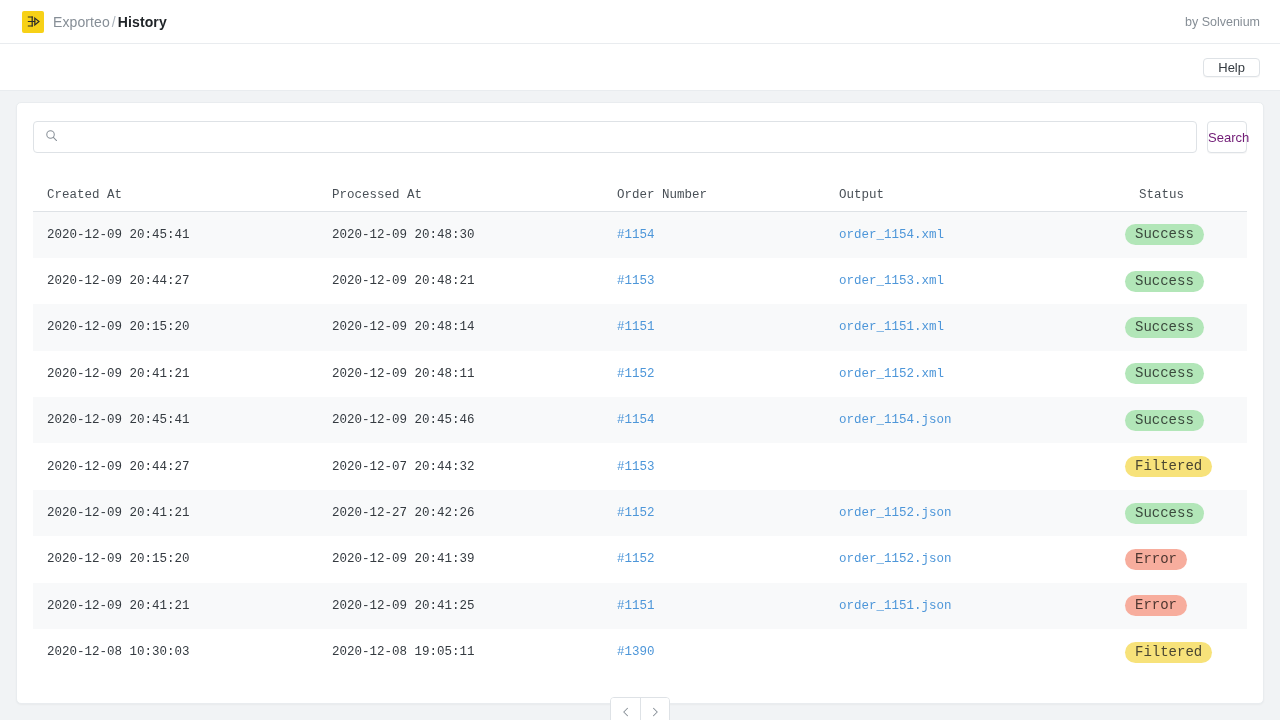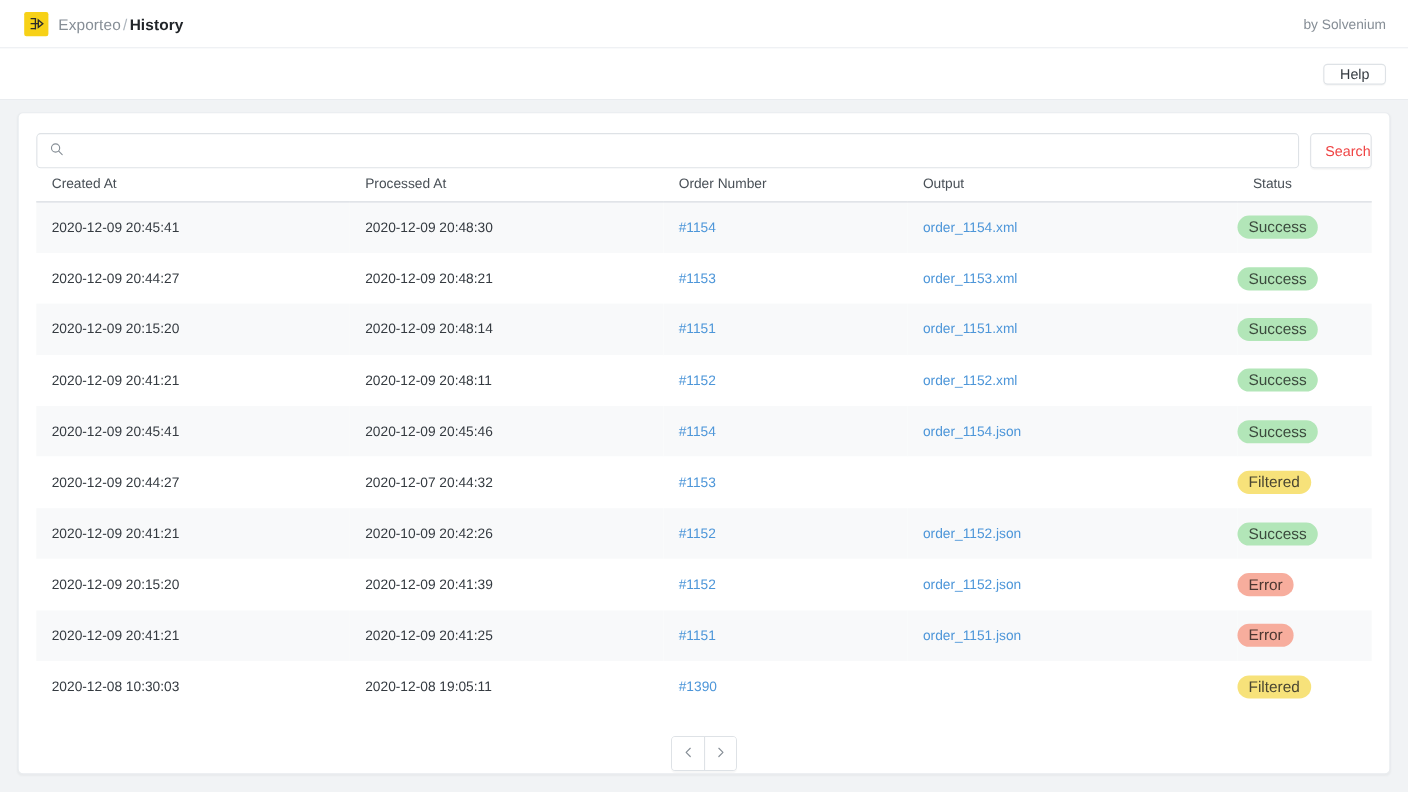--- a/index.html
+++ b/index.html
@@ -143,38 +143,38 @@
     outline: none;
     background: transparent;
     font-family: inherit;
     font-size: 13px;
     color: #343a40;
     height: 100%;
   }
   .search-input::placeholder { color: #adb5bd; }
 
   .search-btn {
-    width: 56px;
+    width: 40px;
     background: #fff;
     border: 1px solid #dee2e6;
     border-radius: 4px;
     font-family: inherit;
     font-size: 13px;
-    color: #ef4444;
+    color: #701a75;
     cursor: pointer;
     box-shadow: 0 1px 1px rgba(0,0,0,.035);
-    text-align: right;
   }
 
   
   .table {
-    margin-top: 0;
+    margin-top: 28px;
     width: 100%;
     border-collapse: collapse;
     table-layout: fixed;
+    font-family: Liberation Mono, monospace;
   }
 
   .table th {
     text-align: left;
     font-weight: 400;
     font-size: 12.5px;
     color: #495057;
     padding: 7px 0 9px 14px;
     border-bottom: 1px solid #dee2e6;
   }
@@ -355,21 +355,21 @@
           <td><span>2020-12-09 20:44:27</span></td>
           <td><span>2020-12-07 20:44:32</span></td>
           <td><a class="link">#1153</a></td>
           <td><a class="link"></a></td>
           <td class="status-cell">
             <div><span class="badge filtered">Filtered</span></div>
           </td>
         </tr>
         <tr>
           <td><span>2020-12-09 20:41:21</span></td>
-          <td><span>2020-10-09 20:42:26</span></td>
+          <td><span>2020-12-27 20:42:26</span></td>
           <td><a class="link">#1152</a></td>
           <td><a class="link">order_1152.json</a></td>
           <td class="status-cell">
             <div><span class="badge success">Success</span></div>
           </td>
         </tr>
         <tr>
           <td><span>2020-12-09 20:15:20</span></td>
           <td><span>2020-12-09 20:41:39</span></td>
           <td><a class="link">#1152</a></td>

